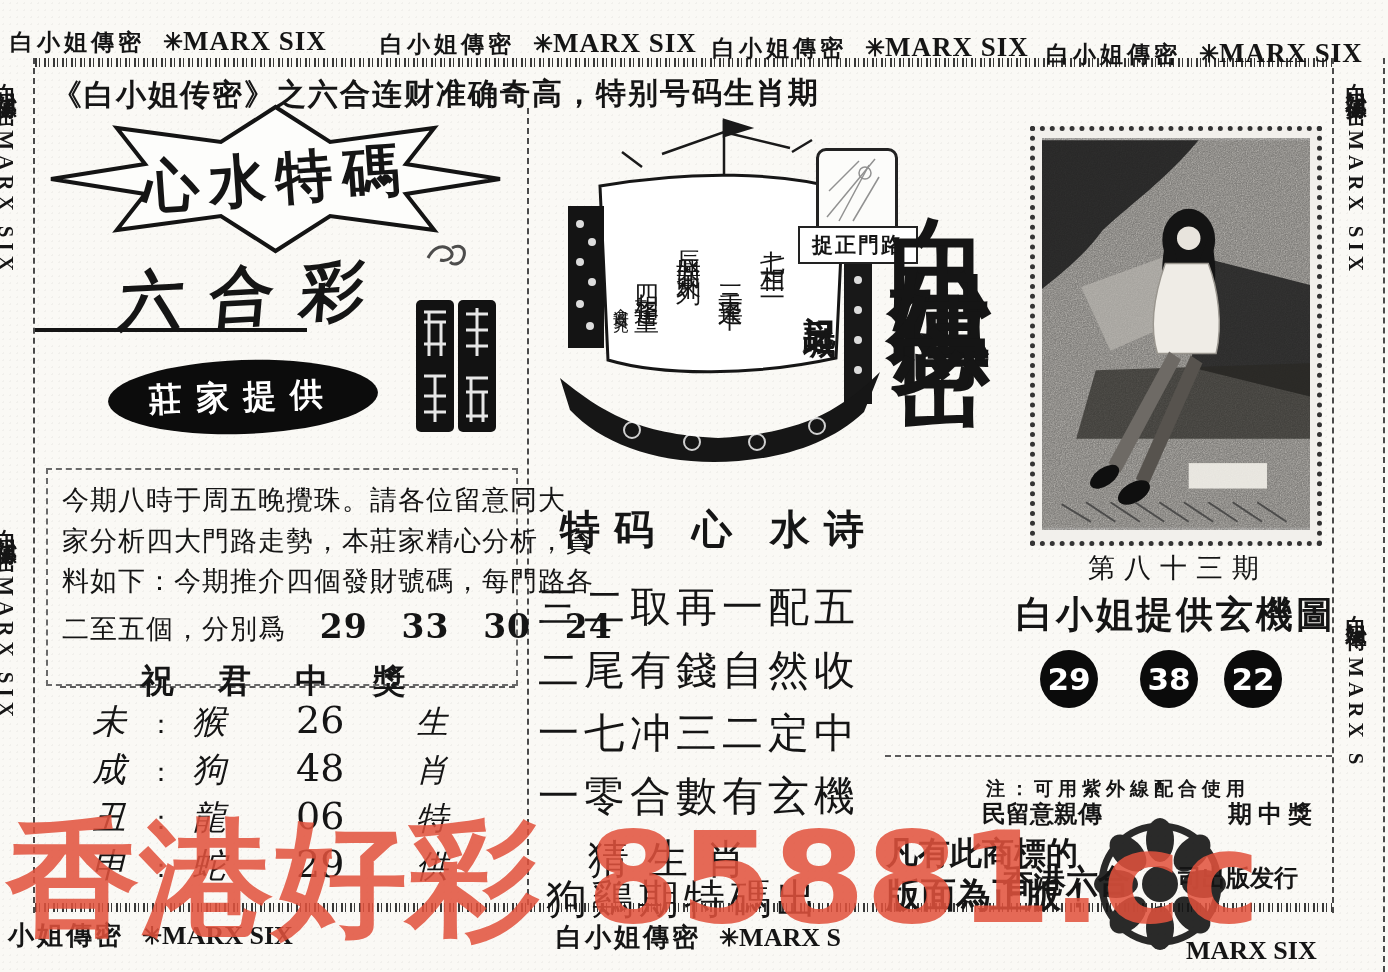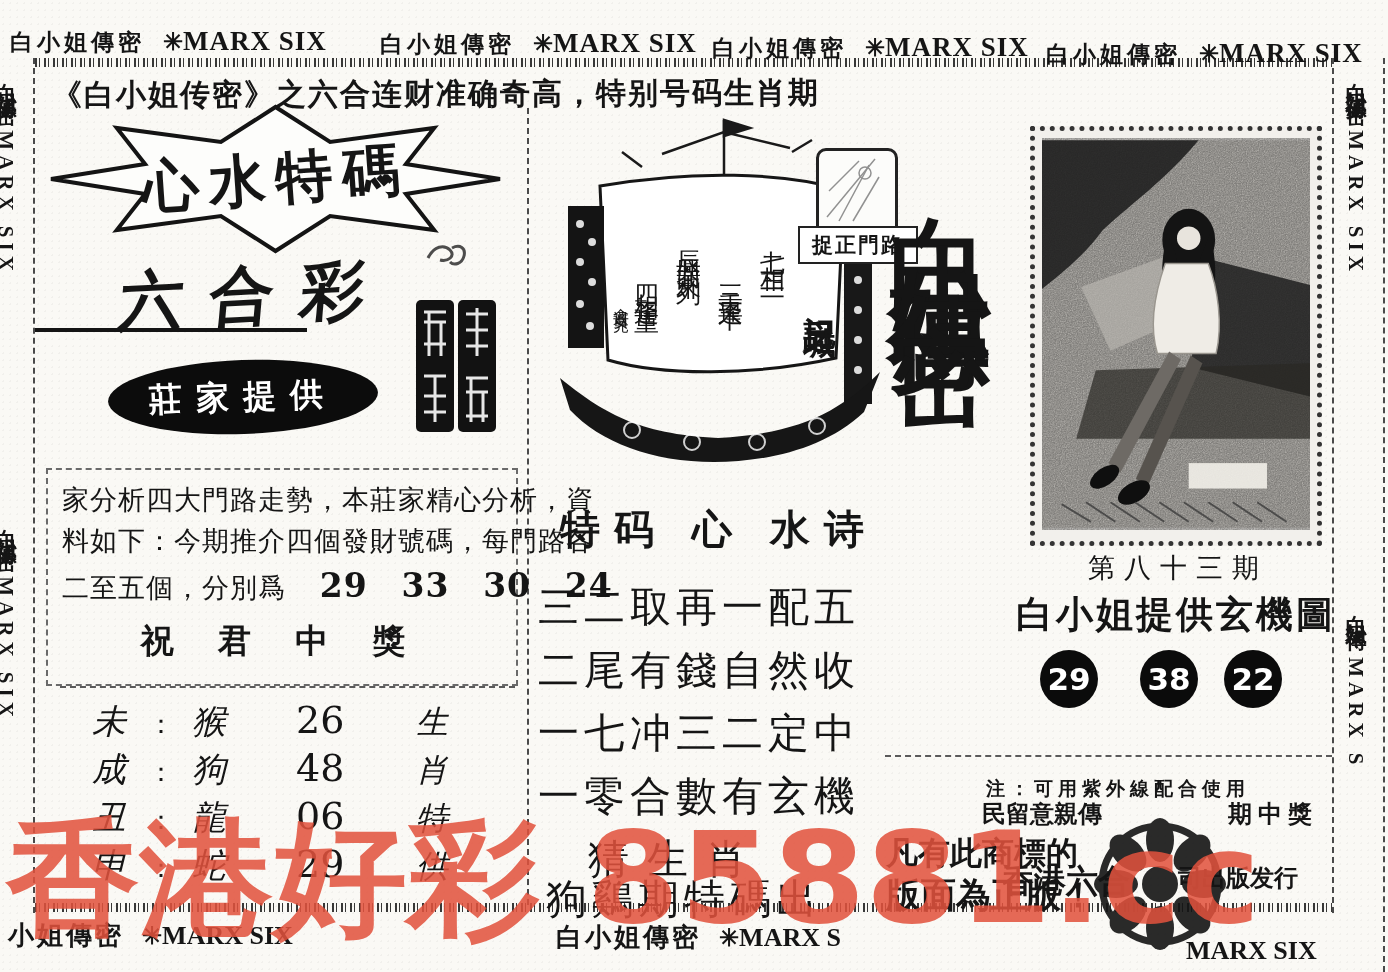--- a/index.html
+++ b/index.html
@@ -146,20 +146,21 @@
         <path d="M8,78 h22 M8,92 h22 M13,78 v44 M25,92 v30 M8,116 h22"></path>
       </g>
     </svg>
   </div>
 
   <div class="abs black-line" style="left:35px;top:328px;width:272px;height:4px;"></div>
 
   <div class="abs oval-badge" style="left:108px;top:360px;">莊家提供</div>
 
   <div class="abs notice-box" style="left:46px;top:468px;">
+    <div class="notice-line">今期八時于周五晚攪珠。請各位留意同大</div>
     <div class="notice-line">家分析四大門路走勢，本莊家精心分析，資</div>
     <div class="notice-line">料如下：今期推介四個發財號碼，每門路各</div>
     <div class="notice-line">
       <span>二至五個，分別爲</span>
       <span class="lucky-num">29</span>
       <span class="lucky-num">33</span>
       <span class="lucky-num">30</span>
       <span class="lucky-num">24</span>
     </div>
     <div class="wish">祝 君 中 獎</div>

